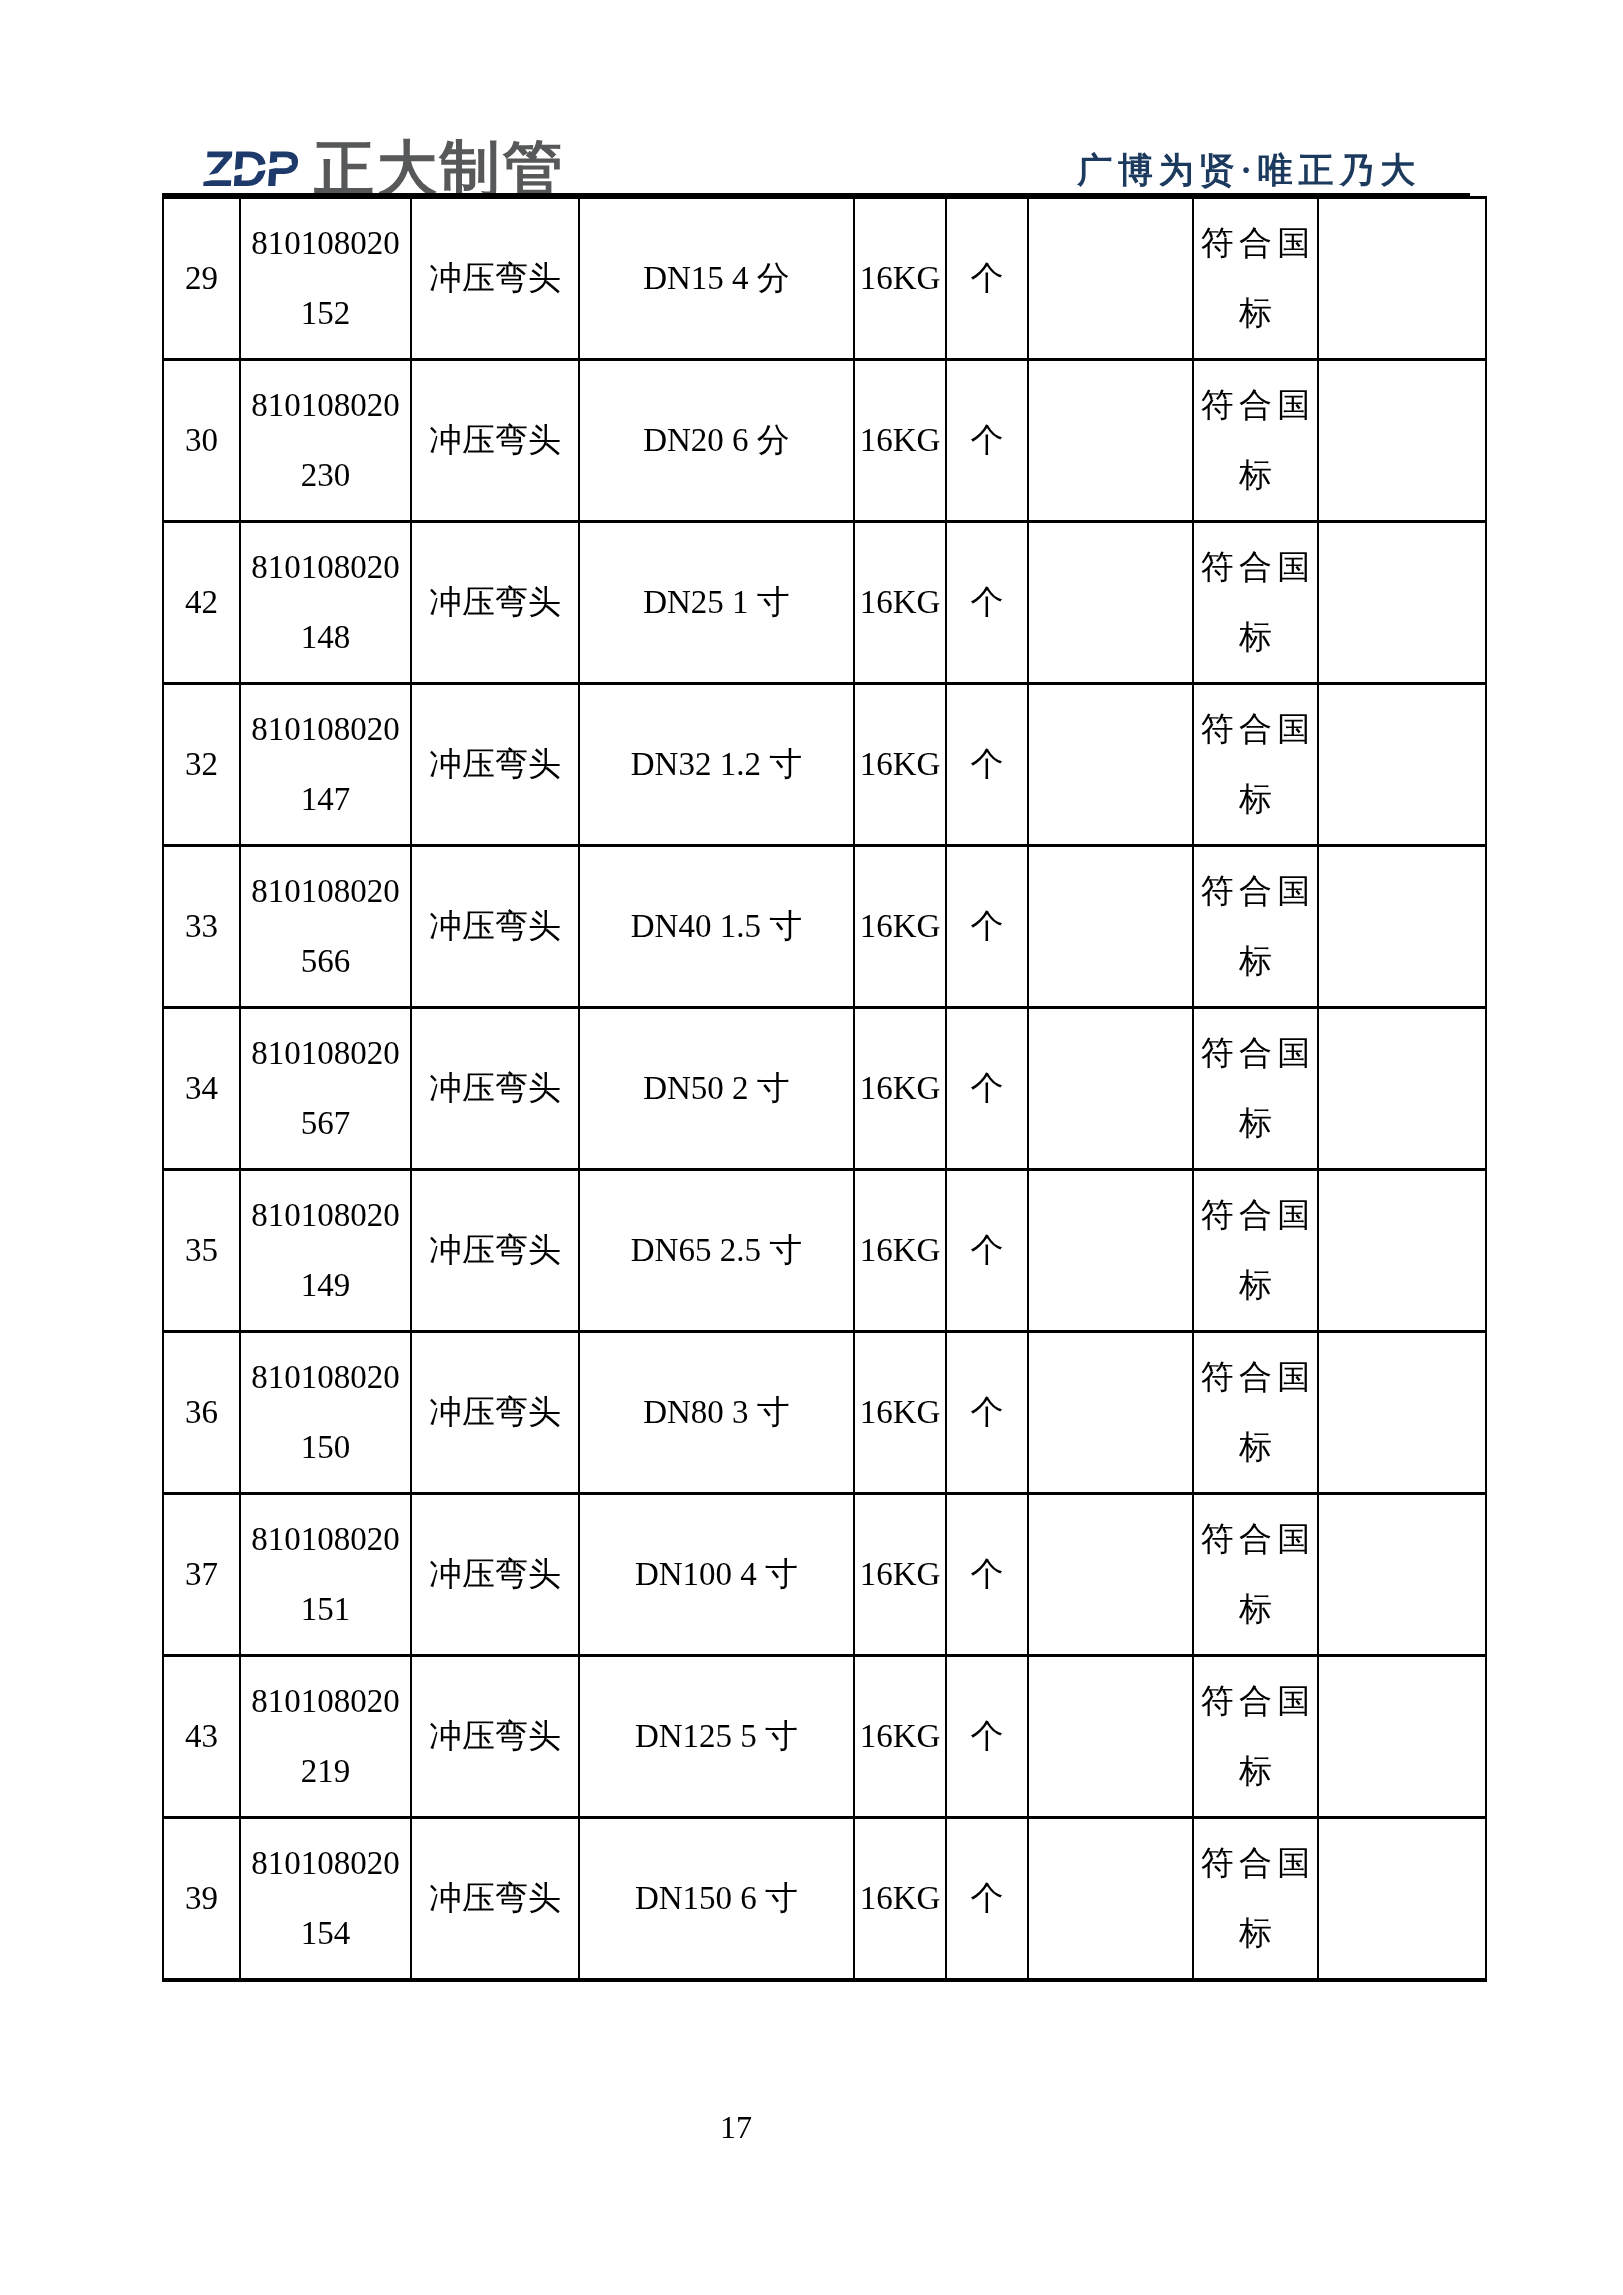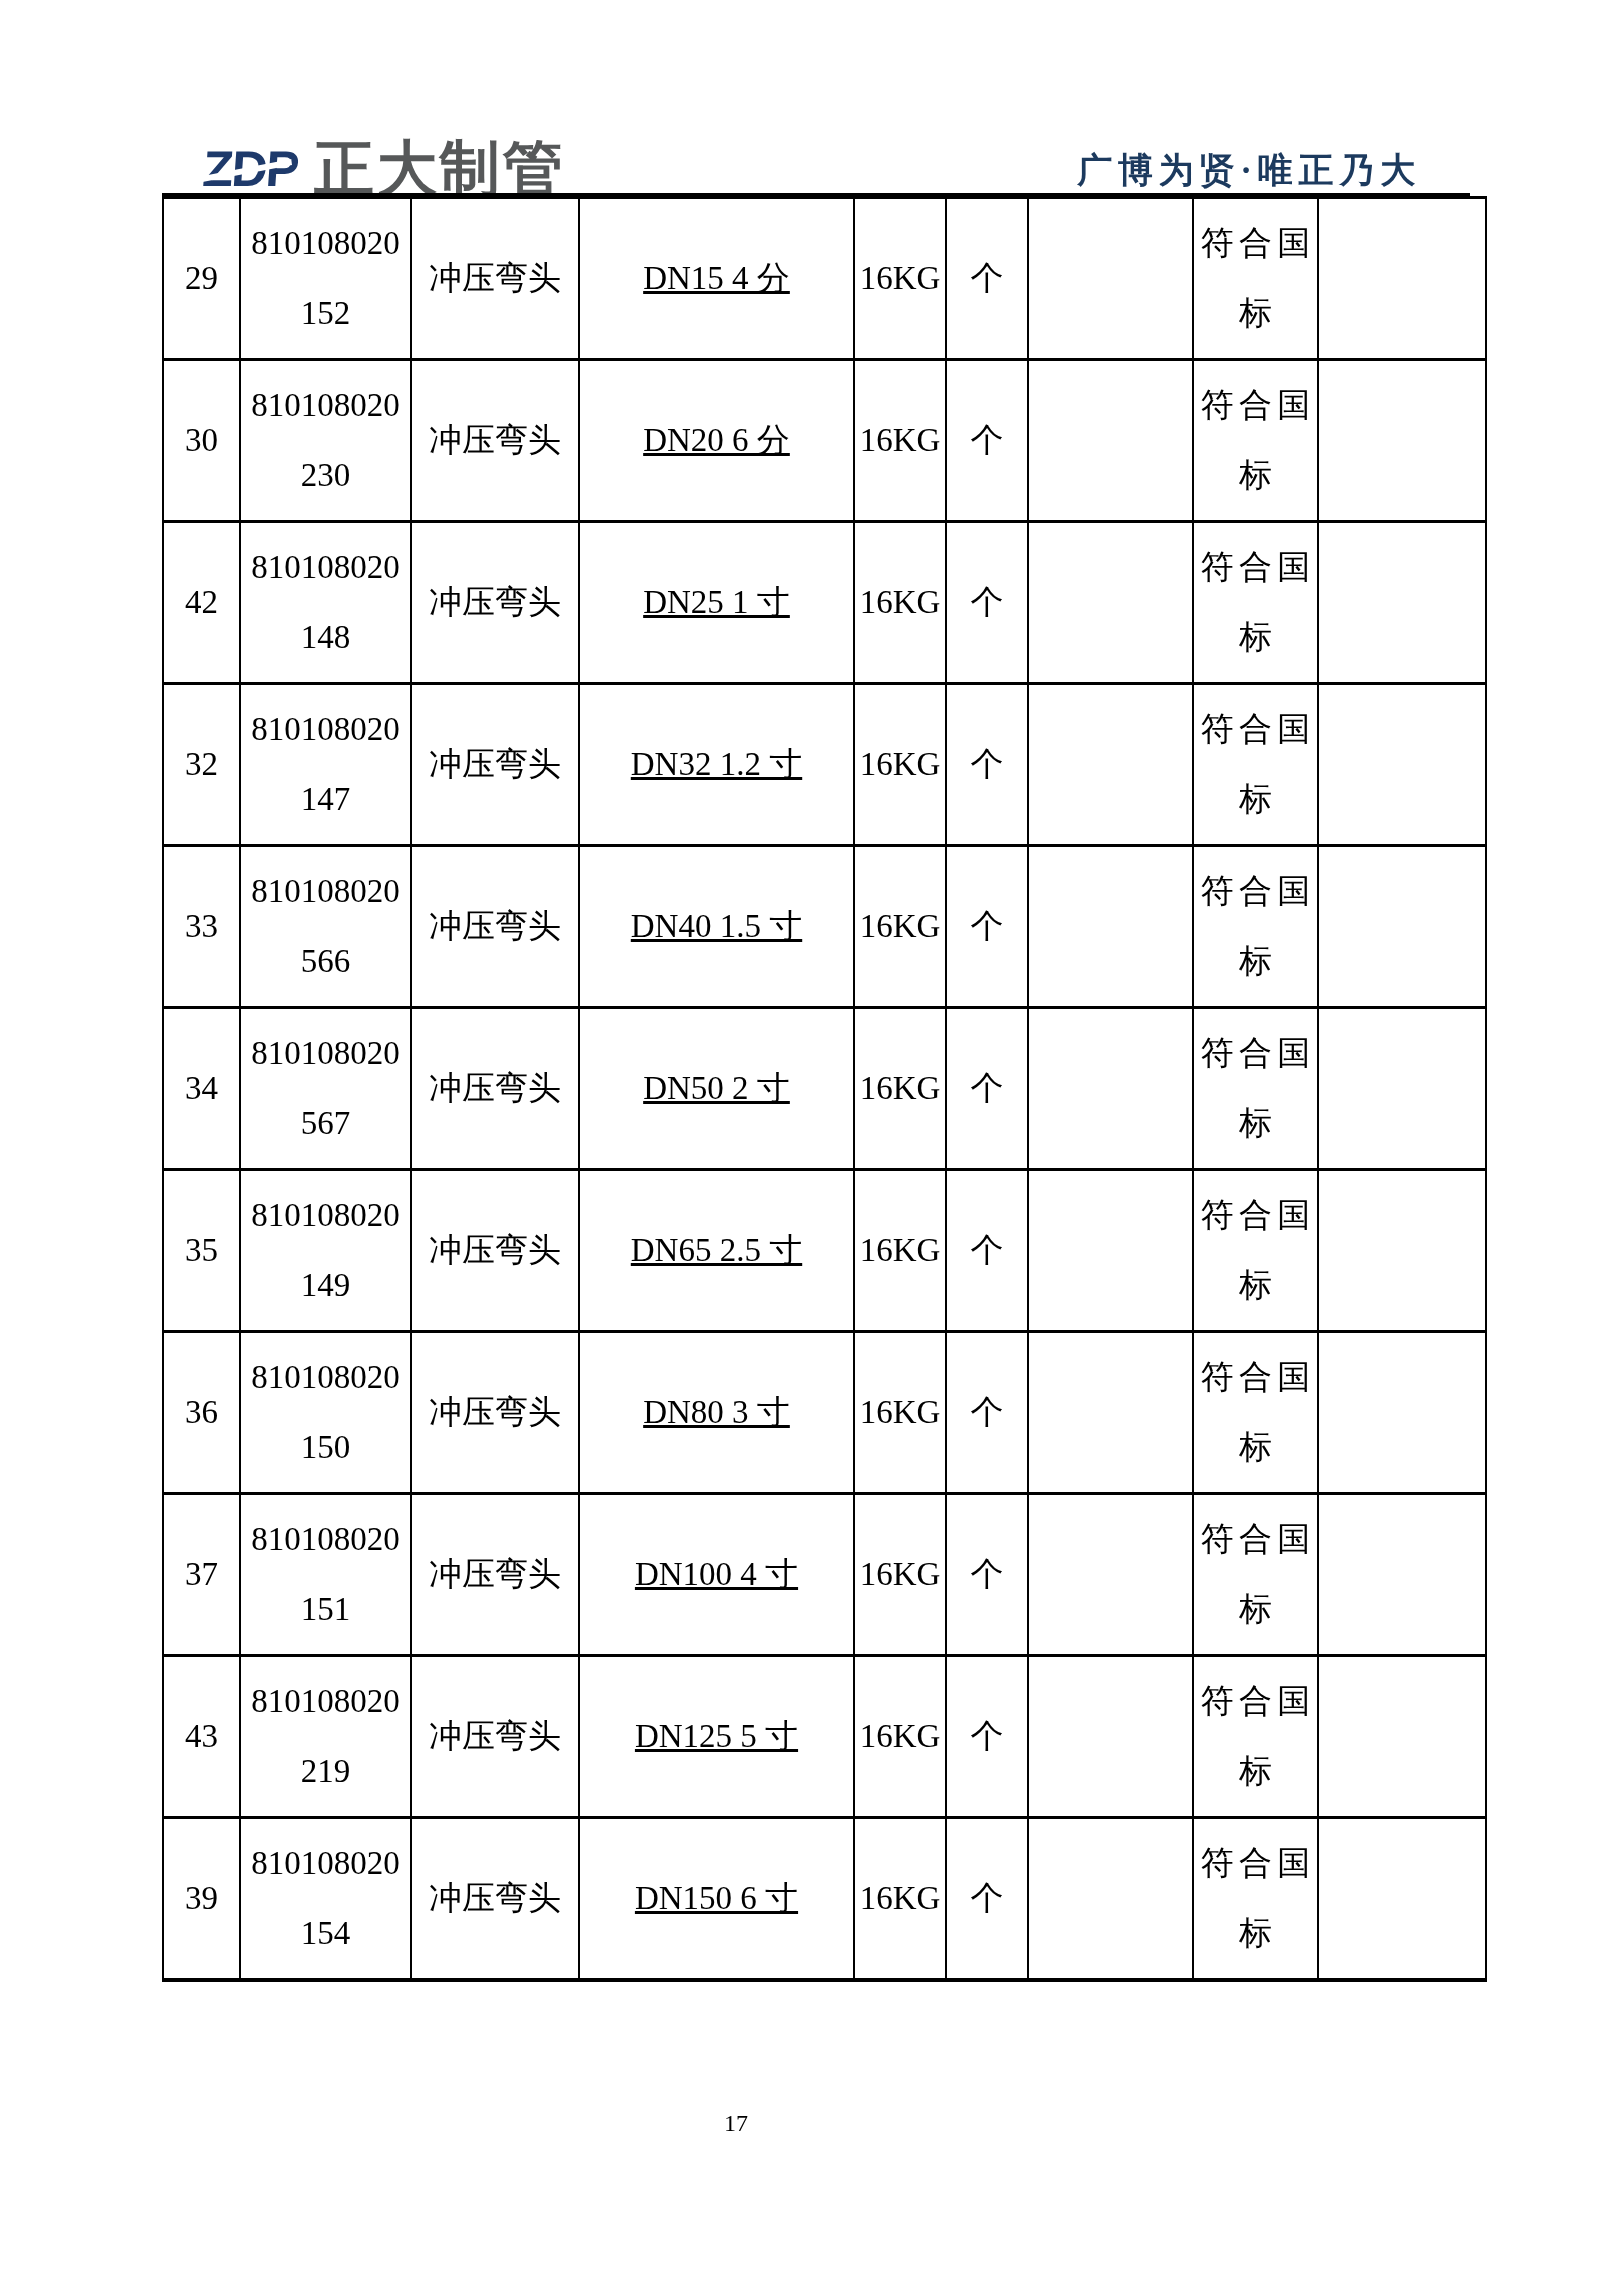--- a/index.html
+++ b/index.html
@@ -80,27 +80,27 @@
   }
   table.catalog tr{height:159px;}
   .two{
     display:flex;flex-direction:column;
     align-items:center;justify-content:center;
     row-gap:37px;
     height:159px;
     line-height:1;
   }
   .c-remark .two span{letter-spacing:5.3px;text-indent:5.3px;}
-  .c-spec span{white-space:pre;text-decoration:underline;}
+  .c-spec span{white-space:pre;}
   
   .page-number{
     position:absolute;left:0;top:2111px;
     width:1472px;
     text-align:center;
-    font-size:24px;
+    font-size:32px;
     line-height:1;
   }
 </style>
 </head>
 <body>
 
 <div class="page">
 
   <div class="logo">
     <span class="logo-zdp">ZDP</span>

